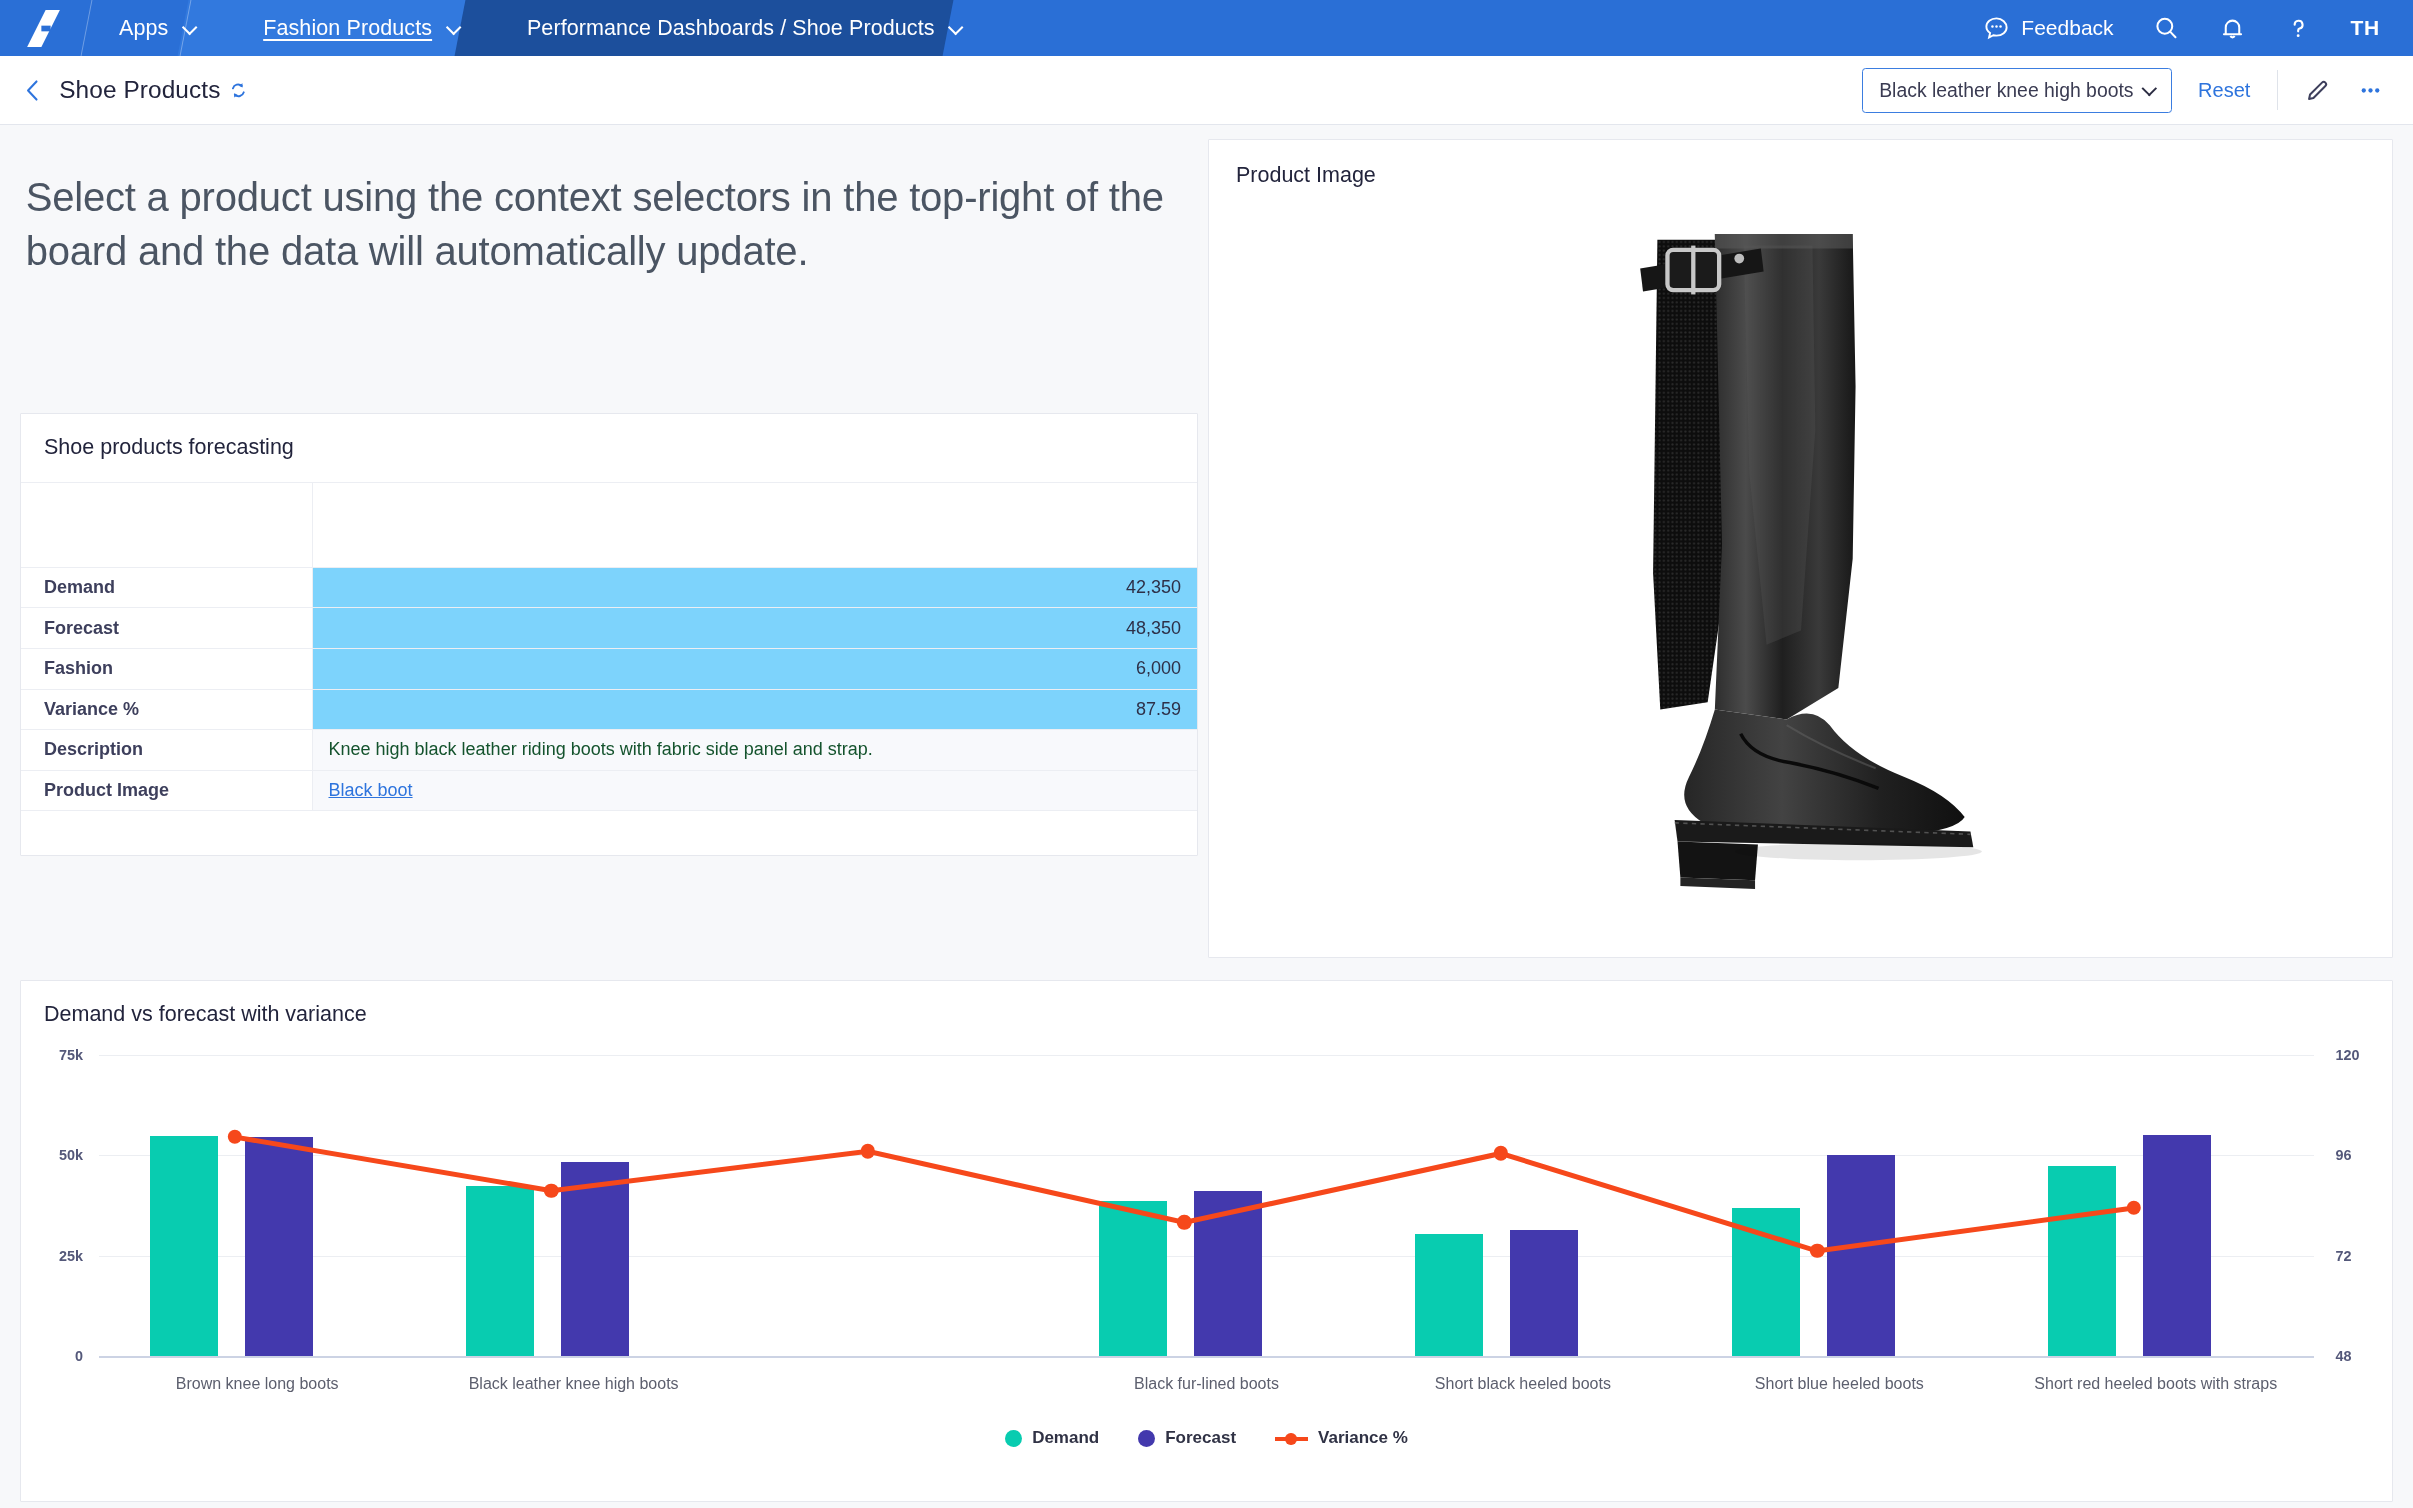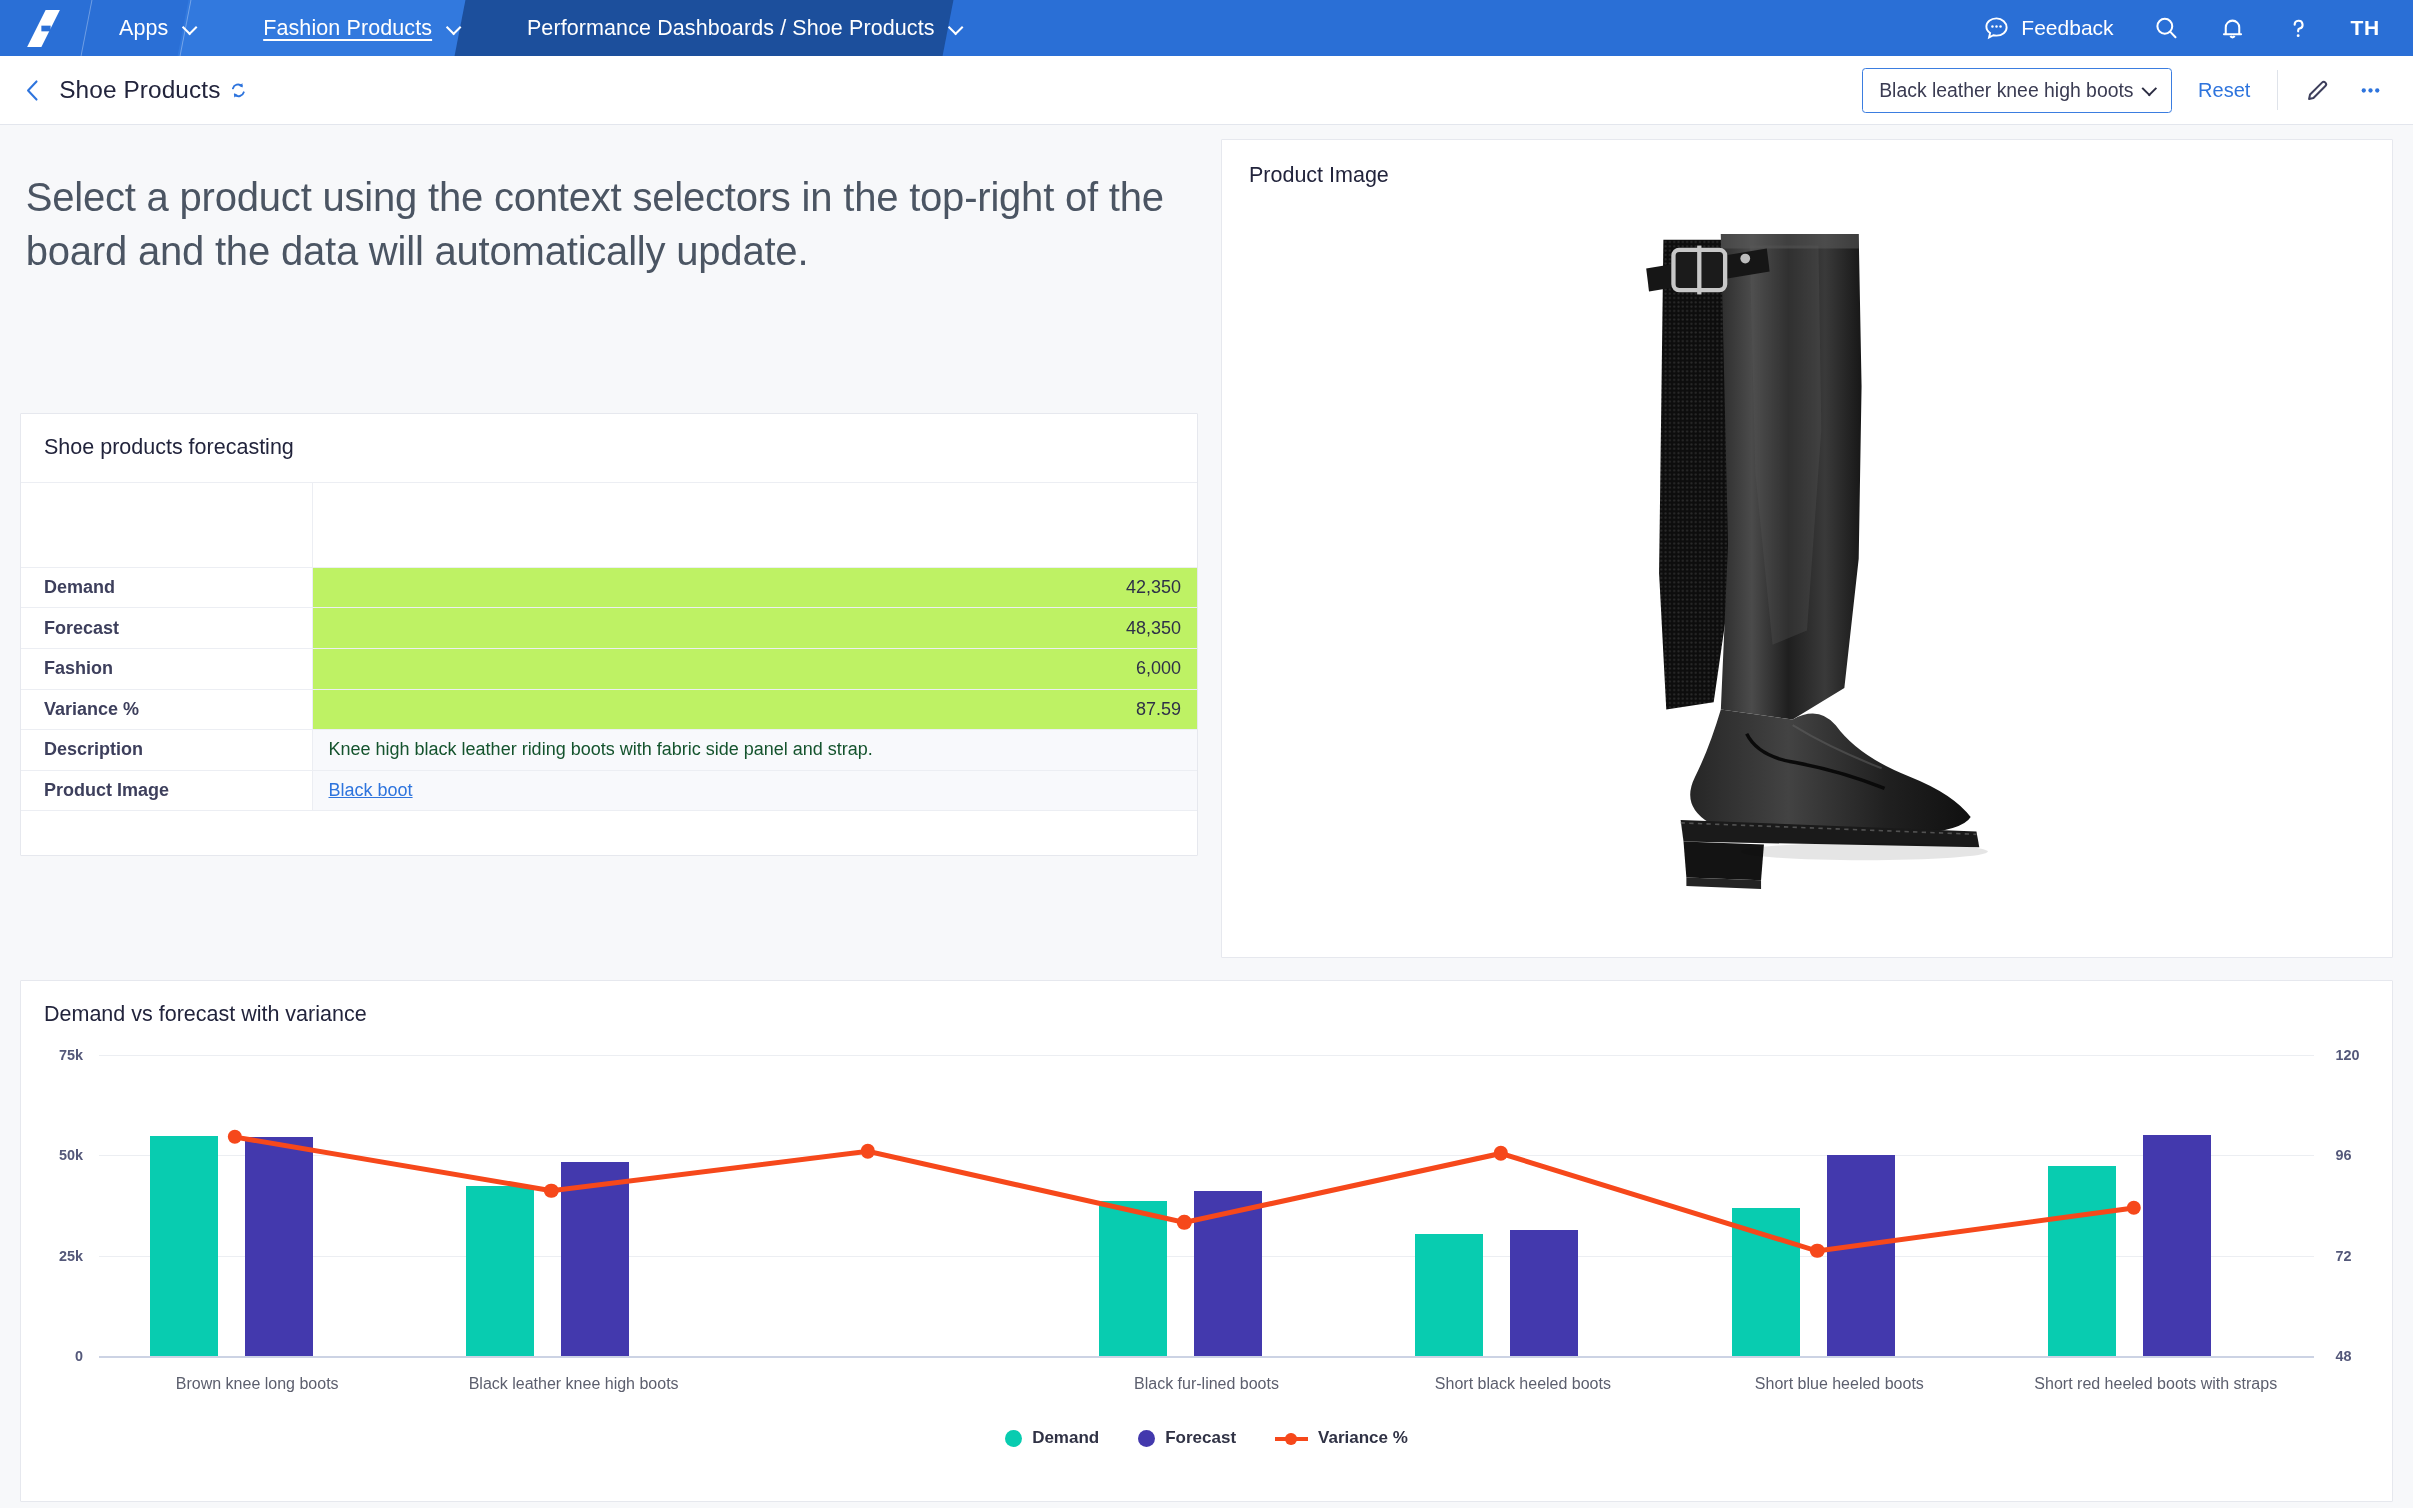--- a/index.html
+++ b/index.html
@@ -113,21 +113,21 @@
     transform: rotate(45deg);
   }
   .reset-link {
     color: #2e74dd; font-size: 20px; margin-left: 26px; cursor: pointer;
   }
   .sub-sep { width:0.7px; height: 40px; background:#dfe3ea; margin-left: 27px; }
   .icon-btn { margin-left: 26px; cursor:pointer; display:flex; align-items:center;}
 
   
   .content { padding: 14.4px 20px 0 20px; }
-  .row1 { display: flex; gap: 23px; align-items: flex-start; }
+  .row1 { display: flex; gap: 10px; align-items: flex-start; }
   .col-left { width: 1178px; }
   .col-right { flex: 1; }
 
   .lead-text {
     font-size: 40px;
     line-height: 1.33;
     color: #4b5563;
     font-weight: 400;
     padding: 32px 5.7px 0 5.7px;
     letter-spacing: -0.2px;
@@ -155,21 +155,21 @@
     padding: 9.3px 13px;
     height: 34px;
   }
   table.fc tr td:last-child { border-right: none; }
   table.fc tr.blank td { height: 85px; background:#fff; }
   table.fc td.lbl {
     font-weight: 700; color: #3d3f5c; background: #fff;
     padding-left: 23px;
   }
   table.fc td.val {
-    text-align: right; color: #2e3048; background: #bef264;
+    text-align: right; color: #2e3048; background: #7dd3fc;
     padding-right: 16px;
   }
   table.fc td.val-left {
     text-align: left; color: #14532d; background: #f8f9fc;
     padding-left: 16px;
   }
   table.fc td.val-link { background:#f8f9fc; padding-left: 16px; }
   .lnk { color:#2e74dd; text-decoration: underline; cursor:pointer; }
   .tbl-foot { height: 45px; border-top: 0.7px solid #eceef3; background:#fff;}
 

